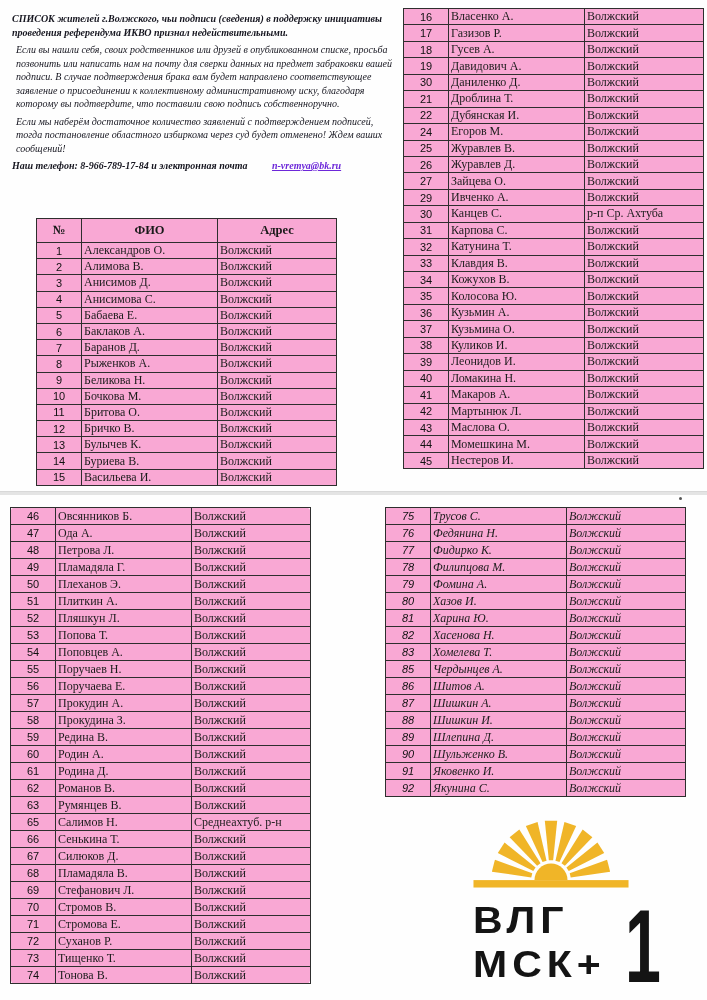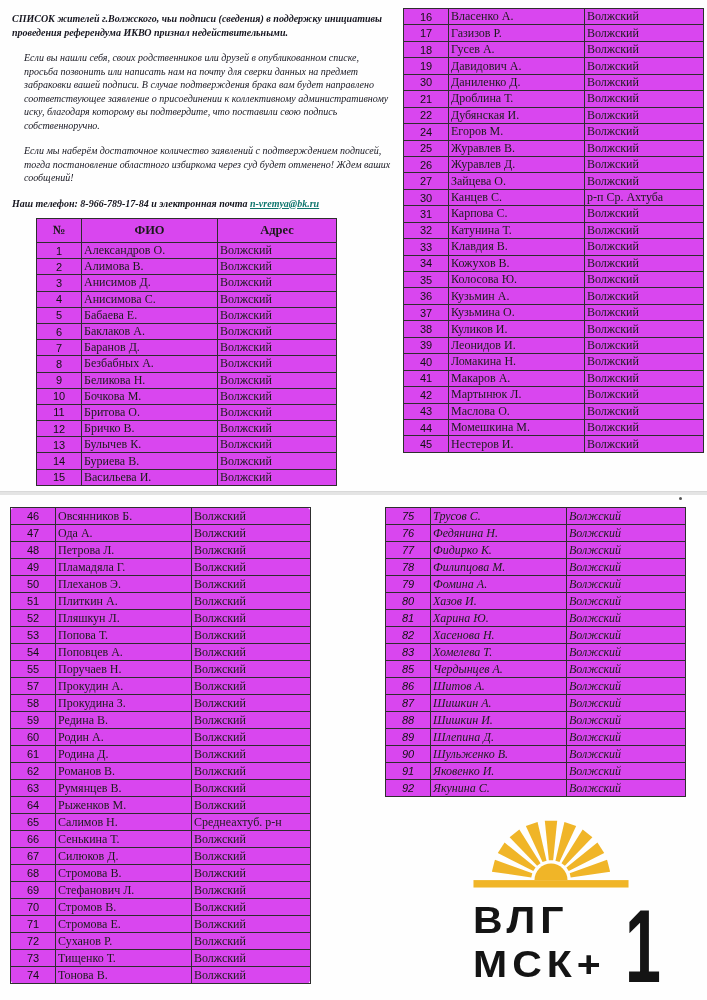--- a/index.html
+++ b/index.html
@@ -7,28 +7,28 @@
     position:relative;width:707px;height:1000px;background:#fefefe;
     overflow:hidden;font-family:"Liberation Serif","DejaVu Serif",serif;color:#1a1a1a;
   }
 
   
   .header-block{
     position:absolute;left:12px;top:12px;width:392px;
     font-style:italic;font-size:10px;line-height:13.5px;color:#15151f;
   }
   .header-title{font-weight:bold;margin:0 0 1px 0;}
-  .header-para{margin:12px;}
+  .header-para{margin:4px;}
   .contact-line{font-weight:bold;margin:2px 0 0 0;}
-  .email-link{color:#0f766e;text-decoration:underline;cursor:pointer;}
+  .email-link{color:#6d28d9;text-decoration:underline;cursor:pointer;margin-left:22px;}
 
   
   table.sig{
     position:absolute;border-collapse:collapse;table-layout:fixed;
-    background:#d946ef;
+    background:#f9a8d4;
   }
   table.sig, table.sig td, table.sig th{border:1px solid #2e2e2e;}
   table.sig{border:1.6px solid #262626;}
   table.sig th{
     font-family:"Liberation Serif","DejaVu Serif",serif;
     font-size:12.5px;font-weight:bold;text-align:center;padding:1px 2px;
   }
   table.sig td{overflow:hidden;white-space:nowrap;padding:0 2px;vertical-align:middle;}
   td.c-num{font-family:"Liberation Sans","DejaVu Sans",sans-serif;font-size:11px;text-align:center;color:#111;}
   td.c-name,td.c-addr{font-size:12px;padding-left:8px;color:#1c1c1c;}
@@ -127,21 +127,21 @@
           <td class="c-name">Баклаков А.</td>
           <td class="c-addr">Волжский</td>
         </tr>
         <tr>
           <td class="c-num">7</td>
           <td class="c-name">Баранов Д.</td>
           <td class="c-addr">Волжский</td>
         </tr>
         <tr>
           <td class="c-num">8</td>
-          <td class="c-name">Безбабных А.</td>
+          <td class="c-name">Рыженков А.</td>
           <td class="c-addr">Волжский</td>
         </tr>
         <tr>
           <td class="c-num">9</td>
           <td class="c-name">Беликова Н.</td>
           <td class="c-addr">Волжский</td>
         </tr>
         <tr>
           <td class="c-num">10</td>
           <td class="c-name">Бочкова М.</td>
@@ -230,20 +230,25 @@
           <td class="c-num">26</td>
           <td class="c-name">Журавлев Д.</td>
           <td class="c-addr">Волжский</td>
         </tr>
         <tr>
           <td class="c-num">27</td>
           <td class="c-name">Зайцева О.</td>
           <td class="c-addr">Волжский</td>
         </tr>
         <tr>
+          <td class="c-num">29</td>
+          <td class="c-name">Ивченко А.</td>
+          <td class="c-addr">Волжский</td>
+        </tr>
+        <tr>
           <td class="c-num">30</td>
           <td class="c-name">Канцев С.</td>
           <td class="c-addr">р-п Ср. Ахтуба</td>
         </tr>
         <tr>
           <td class="c-num">31</td>
           <td class="c-name">Карпова С.</td>
           <td class="c-addr">Волжский</td>
         </tr>
         <tr>
@@ -369,20 +374,25 @@
           <td class="c-num">54</td>
           <td class="c-name">Поповцев А.</td>
           <td class="c-addr">Волжский</td>
         </tr>
         <tr>
           <td class="c-num">55</td>
           <td class="c-name">Поручаев Н.</td>
           <td class="c-addr">Волжский</td>
         </tr>
         <tr>
+          <td class="c-num">56</td>
+          <td class="c-name">Поручаева Е.</td>
+          <td class="c-addr">Волжский</td>
+        </tr>
+        <tr>
           <td class="c-num">57</td>
           <td class="c-name">Прокудин А.</td>
           <td class="c-addr">Волжский</td>
         </tr>
         <tr>
           <td class="c-num">58</td>
           <td class="c-name">Прокудина З.</td>
           <td class="c-addr">Волжский</td>
         </tr>
         <tr>
@@ -401,45 +411,40 @@
           <td class="c-addr">Волжский</td>
         </tr>
         <tr>
           <td class="c-num">62</td>
           <td class="c-name">Романов В.</td>
           <td class="c-addr">Волжский</td>
         </tr>
         <tr>
           <td class="c-num">63</td>
           <td class="c-name">Румянцев В.</td>
-          <td class="c-addr">Волжский</td>
-        </tr>
-        <tr>
-          <td class="c-num">64</td>
-          <td class="c-name">Рыженков М.</td>
           <td class="c-addr">Волжский</td>
         </tr>
         <tr>
           <td class="c-num">65</td>
           <td class="c-name">Салимов Н.</td>
           <td class="c-addr">Среднеахтуб. р-н</td>
         </tr>
         <tr>
           <td class="c-num">66</td>
           <td class="c-name">Сенькина Т.</td>
           <td class="c-addr">Волжский</td>
         </tr>
         <tr>
           <td class="c-num">67</td>
           <td class="c-name">Силюков Д.</td>
           <td class="c-addr">Волжский</td>
         </tr>
         <tr>
           <td class="c-num">68</td>
-          <td class="c-name">Стромова В.</td>
+          <td class="c-name">Пламадяла В.</td>
           <td class="c-addr">Волжский</td>
         </tr>
         <tr>
           <td class="c-num">69</td>
           <td class="c-name">Стефанович Л.</td>
           <td class="c-addr">Волжский</td>
         </tr>
         <tr>
           <td class="c-num">70</td>
           <td class="c-name">Стромов В.</td>

